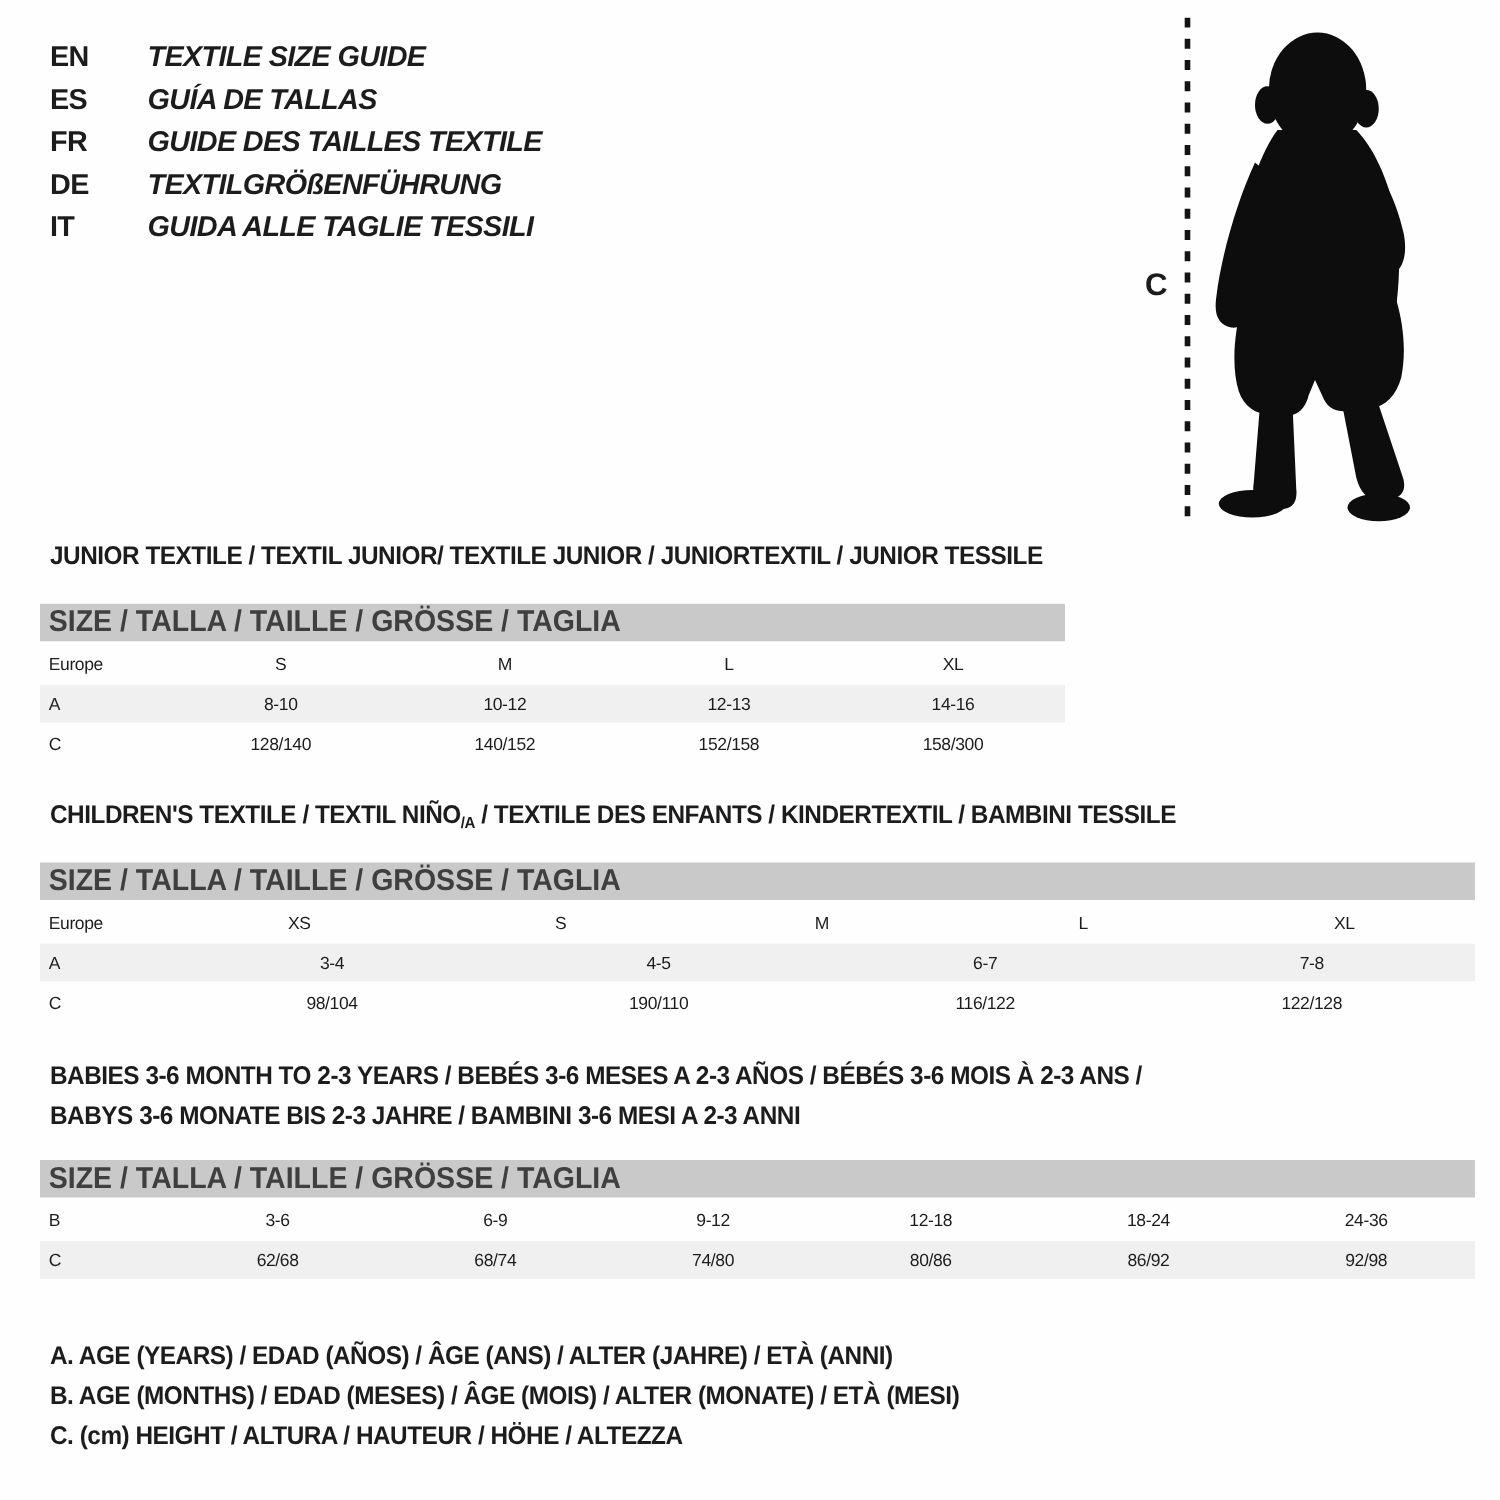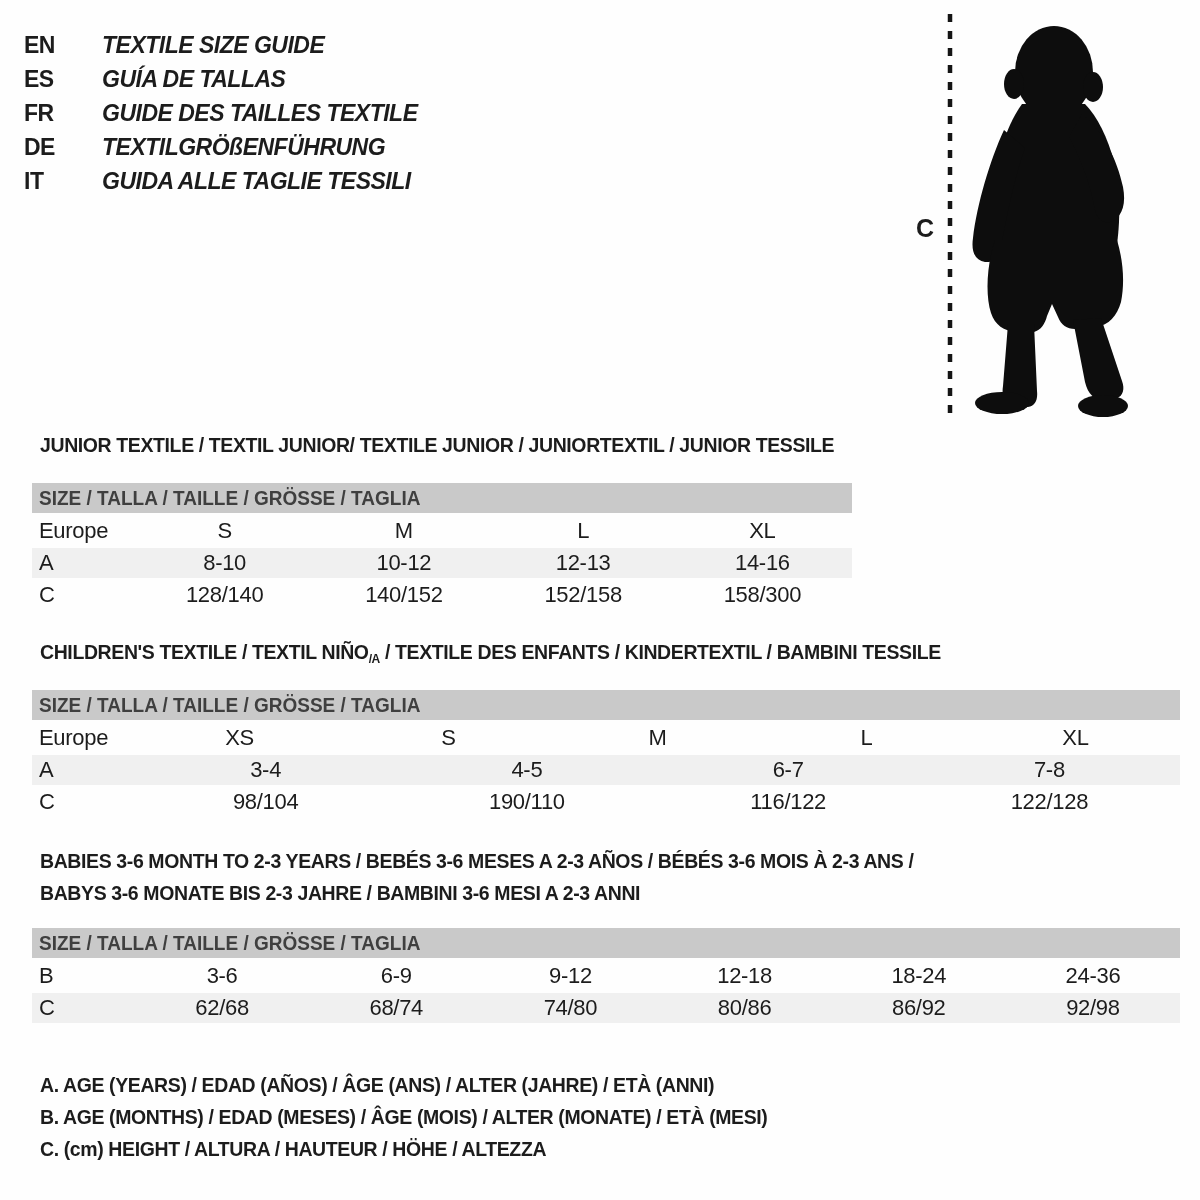--- a/index.html
+++ b/index.html
@@ -1,44 +1,44 @@
 <!DOCTYPE html>
 <html><head>
 <meta charset="utf-8">
 <style>
   html,body{margin:0;padding:0;background:#fff;}
   .canvas{
     position:relative;width:1200px;height:1200px;background:#fefefe;
     font-family:"Liberation Sans", sans-serif;color:#1c1c1c;overflow:hidden;
   }
   
-  .lang-block{position:absolute;left:24px;top:28px;}
+  .lang-block{position:absolute;left:40px;top:28px;}
   .lang-row{display:flex;height:34px;align-items:center;}
   .lang-code{width:78px;font-weight:700;font-size:23px;letter-spacing:-0.5px;}
   .lang-title{font-weight:700;font-size:23px;letter-spacing:-0.5px;white-space:nowrap;font-style:italic;}
   
   .measure-line{position:absolute;left:946px;top:14px;}
   .baby-svg{position:absolute;left:962px;top:12px;}
   .c-label{position:absolute;left:916px;top:214px;font-weight:700;font-size:25px;}
   
   .sec-title{position:absolute;left:40px;font-weight:700;font-size:20.5px;letter-spacing:-0.4px;
     line-height:22px;white-space:nowrap;transform:scaleX(0.95);transform-origin:0 50%;}
   #sec1-title{top:434px;}
   #sec2-title{top:641px;}
   #sec3-title{top:845px;line-height:32px;}
   .subscript{font-size:0.62em;position:relative;top:4px;}
   
   .table{position:absolute;left:32px;}
   #table1{top:483px;width:820px;}
   #table2{top:690px;width:1148px;}
   #table3{top:928px;width:1148px;}
-  .size-bar{height:30px;background:#c9c9c9;color:#3f3f3f;font-weight:700;font-size:20px;
+  .size-bar{height:30px;background:#c9c9c9;color:#3f3f3f;font-weight:700;font-size:24px;
     line-height:30px;padding-left:7px;box-sizing:border-box;margin-bottom:3px;white-space:nowrap;}
   .size-bar .condense{display:inline-block;transform:scaleX(0.95);transform-origin:0 50%;}
-  .t-row{display:flex;height:30px;line-height:30px;margin-bottom:2px;font-size:22px;letter-spacing:-0.3px;}
+  .t-row{display:flex;height:30px;line-height:30px;margin-bottom:2px;font-size:14px;letter-spacing:-0.3px;}
   .t-row.shade{background:#f0f0f0;}
   .t-label{width:103px;padding-left:7px;box-sizing:border-box;}
   .t-cell{flex:1;text-align:center;}
   
   .footnotes{position:absolute;left:40px;top:1069px;}
   .footnote{height:32px;line-height:32px;font-weight:700;font-size:20.5px;letter-spacing:-0.4px;
     white-space:nowrap;transform:scaleX(0.95);transform-origin:0 50%;}
 </style>
 </head>
 <body>

